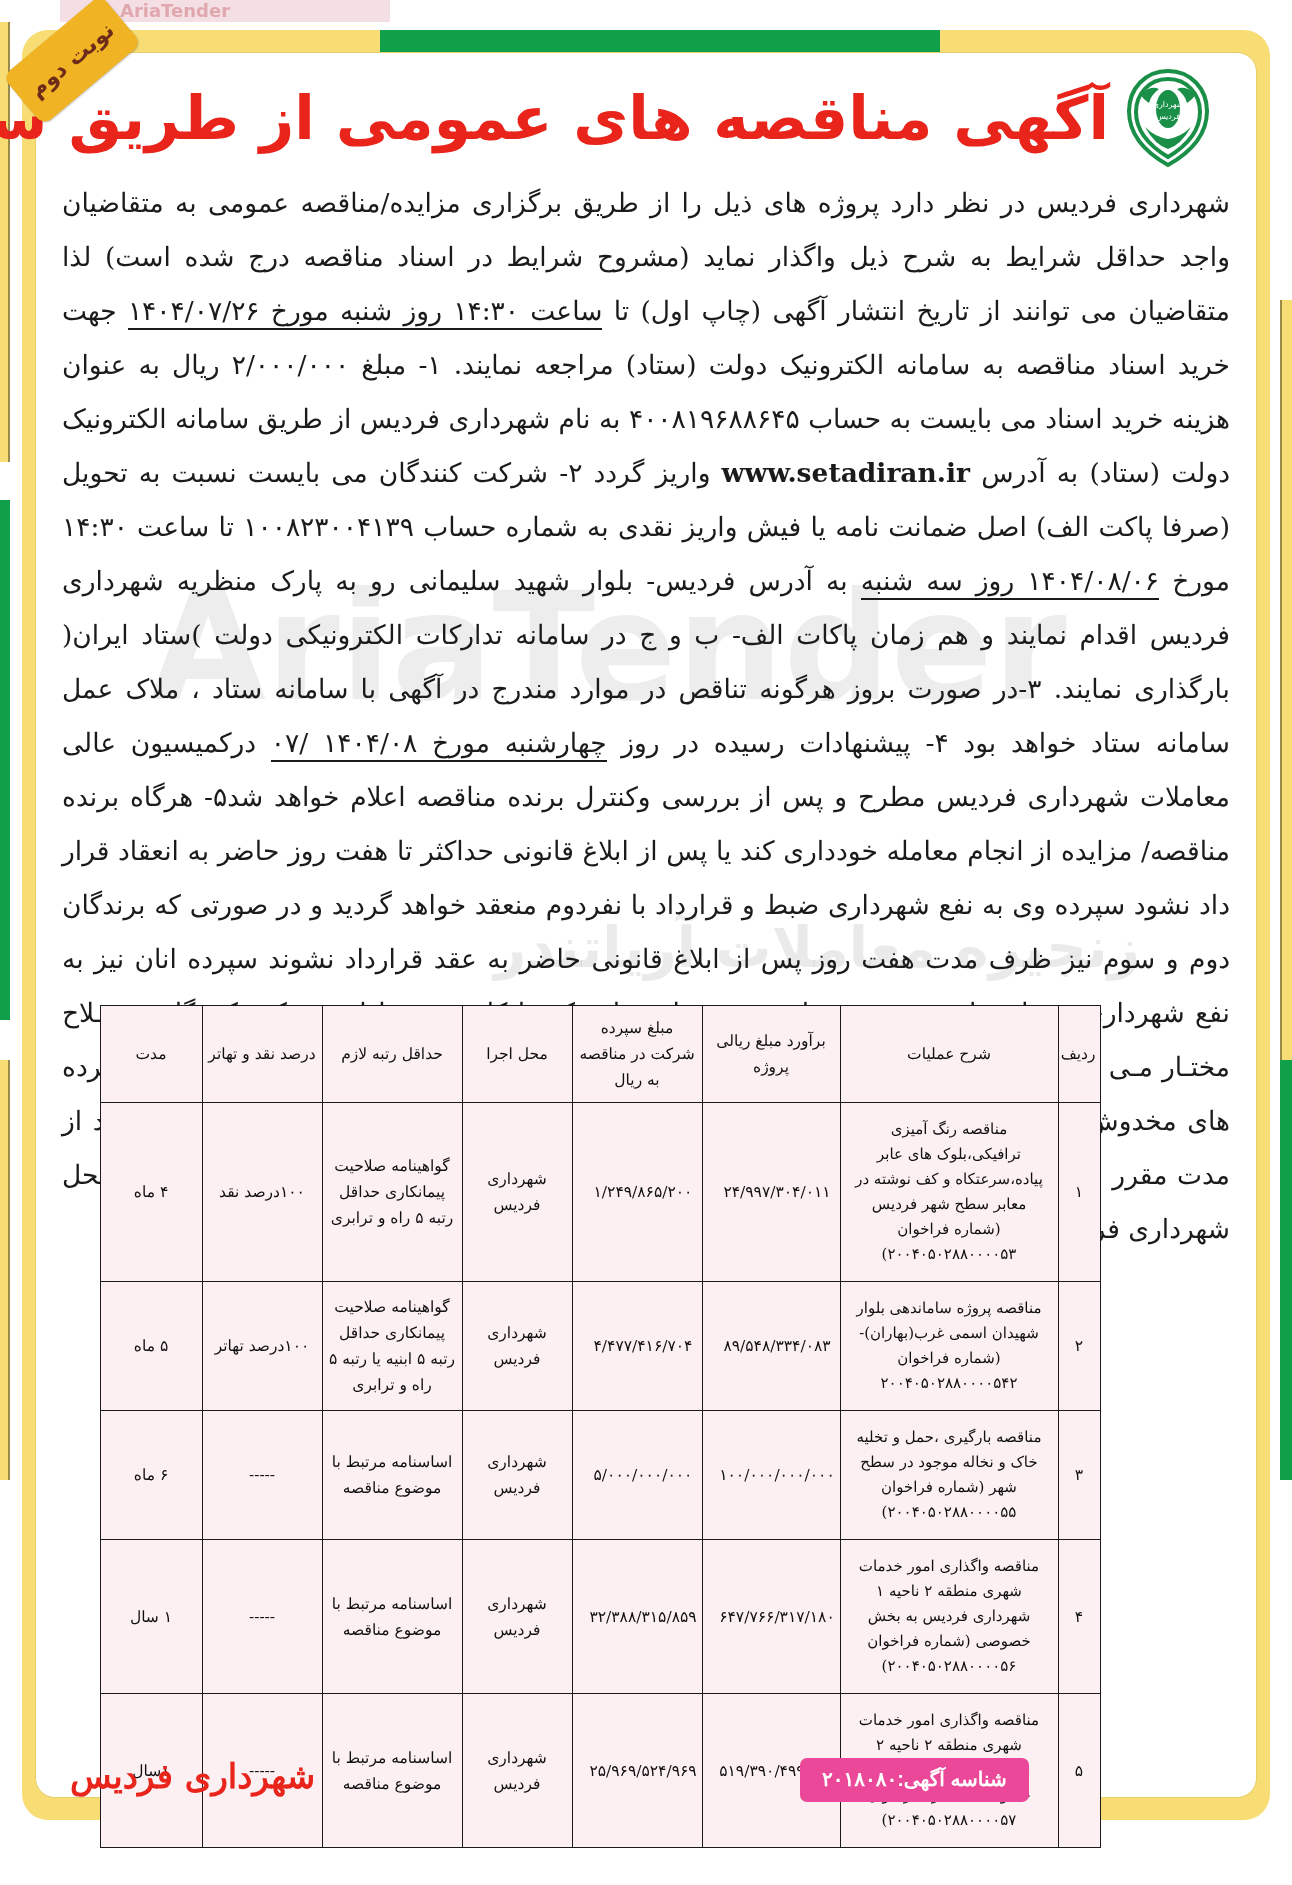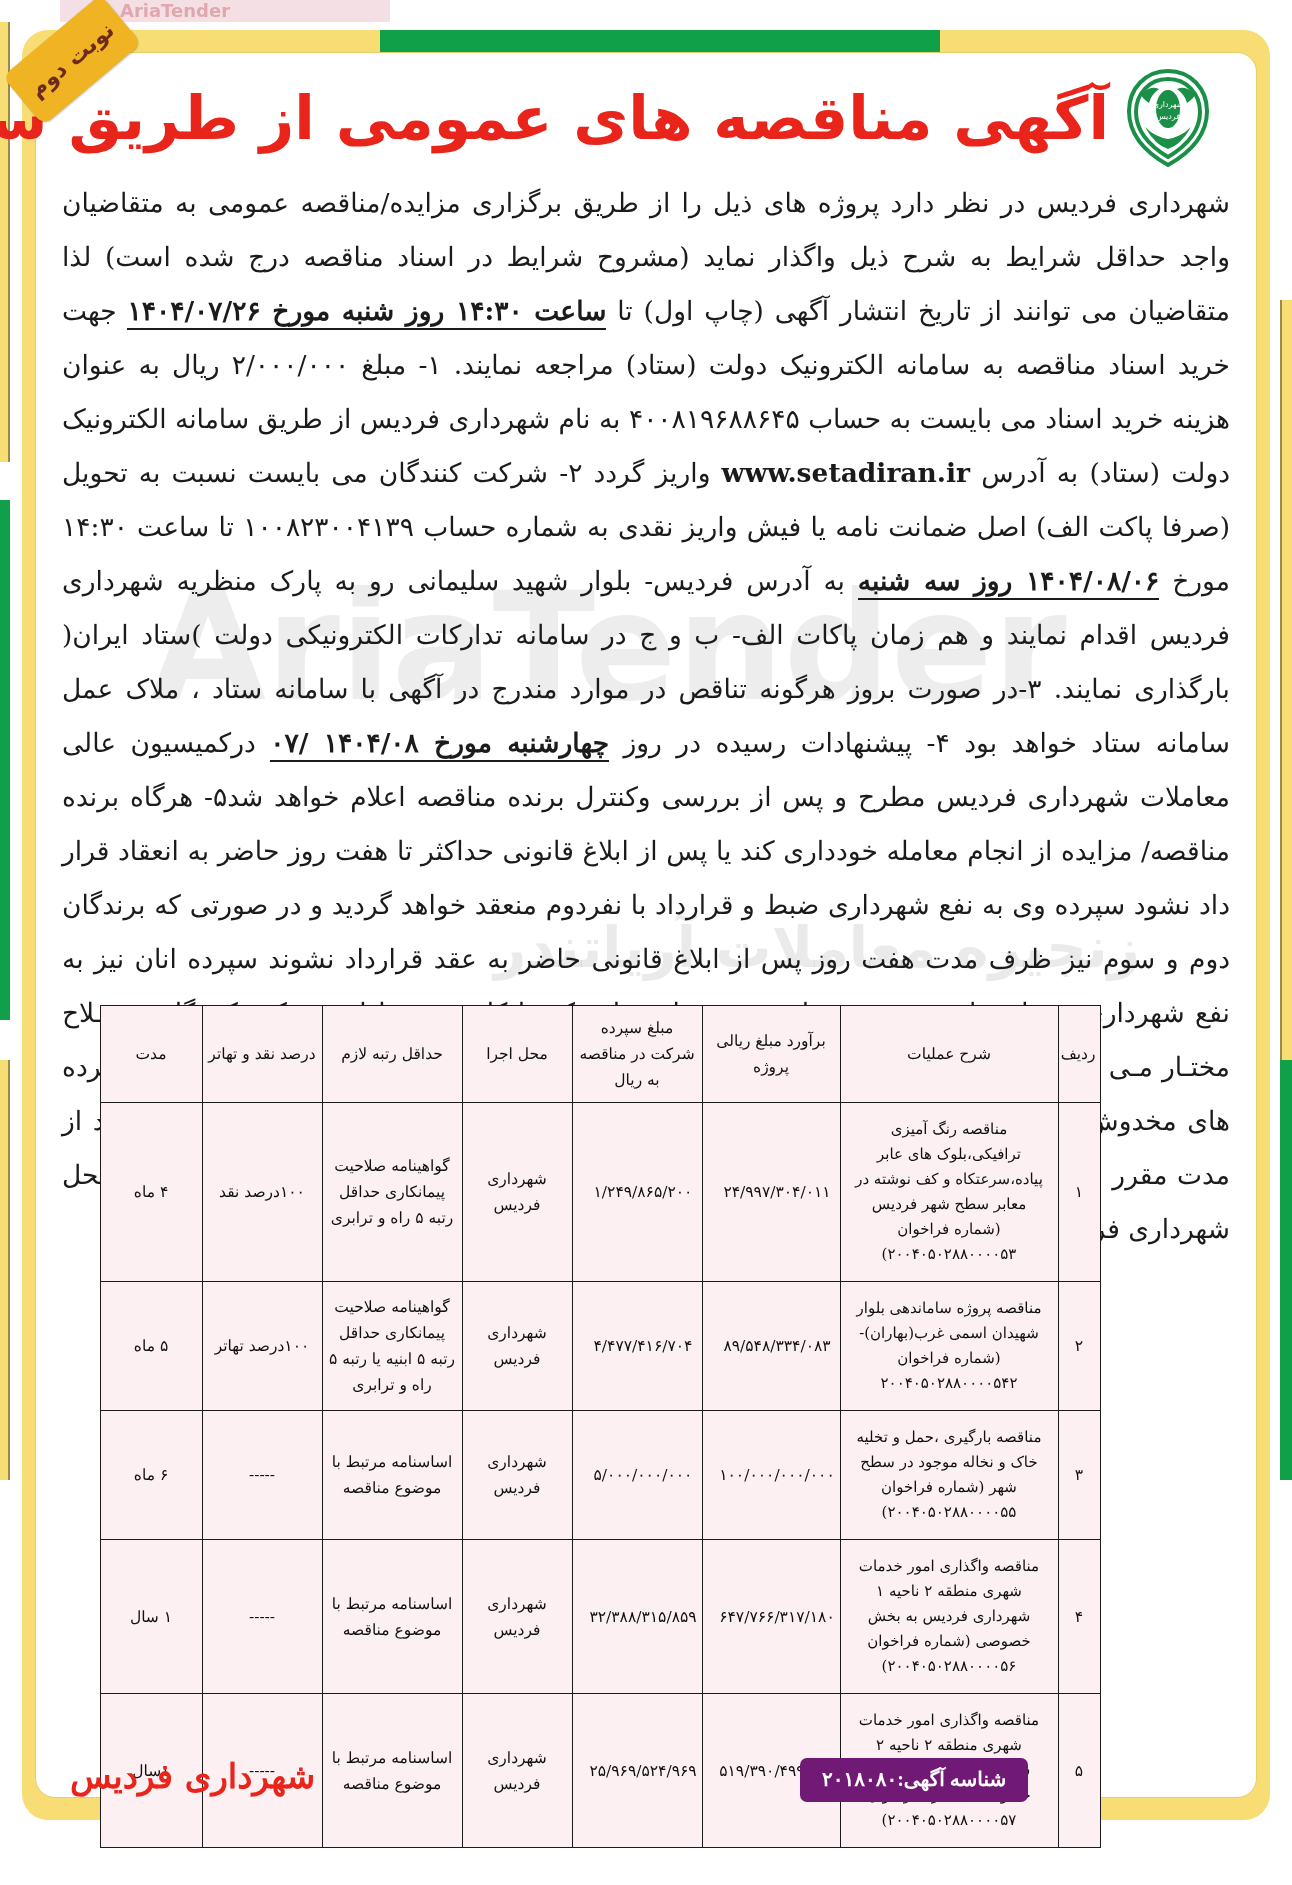--- a/index.html
+++ b/index.html
@@ -173,21 +173,21 @@
   }
   .para {
     font-size: 26.5px;
     line-height: 54px;
     color: #1b1b1b;
     text-align: justify;
     text-justify: inter-word;
     font-family: "DejaVu Serif", "Liberation Serif", serif;
   }
   .para .u {
-    font-weight: bold;
+    font-weight: normal;
     border-bottom: 2.5px solid #1b1b1b;
     padding-bottom: 2px;
   }
   .para .lat {
     font-family: "DejaVu Serif", "Liberation Serif", serif;
     font-weight: bold;
     direction: ltr;
     unicode-bidi: embed;
     display: inline-block;
   }
@@ -279,28 +279,28 @@
     font-size: 27px;
     font-weight: bold;
     color: #1b1b1b;
     z-index: 6;
     font-family: "DejaVu Serif", "Liberation Serif", serif;
   }
   .badge-id {
     position: absolute;
     left: 800px;
     top: 1758px;
-    background: #701a75;
+    background: #ec4899;
     color: #ffffff;
     font-size: 20px;
     font-weight: bold;
     padding: 9px 22px 11px 22px;
     border-radius: 7px;
     z-index: 7;
-    font-family: Liberation Serif, serif;
+    font-family: Liberation Sans, sans-serif;
     white-space: nowrap;
   }
   .org-name {
     position: absolute;
     left: 70px;
     top: 1756px;
     font-size: 34px;
     font-weight: bold;
     color: #e8241b;
     z-index: 7;

